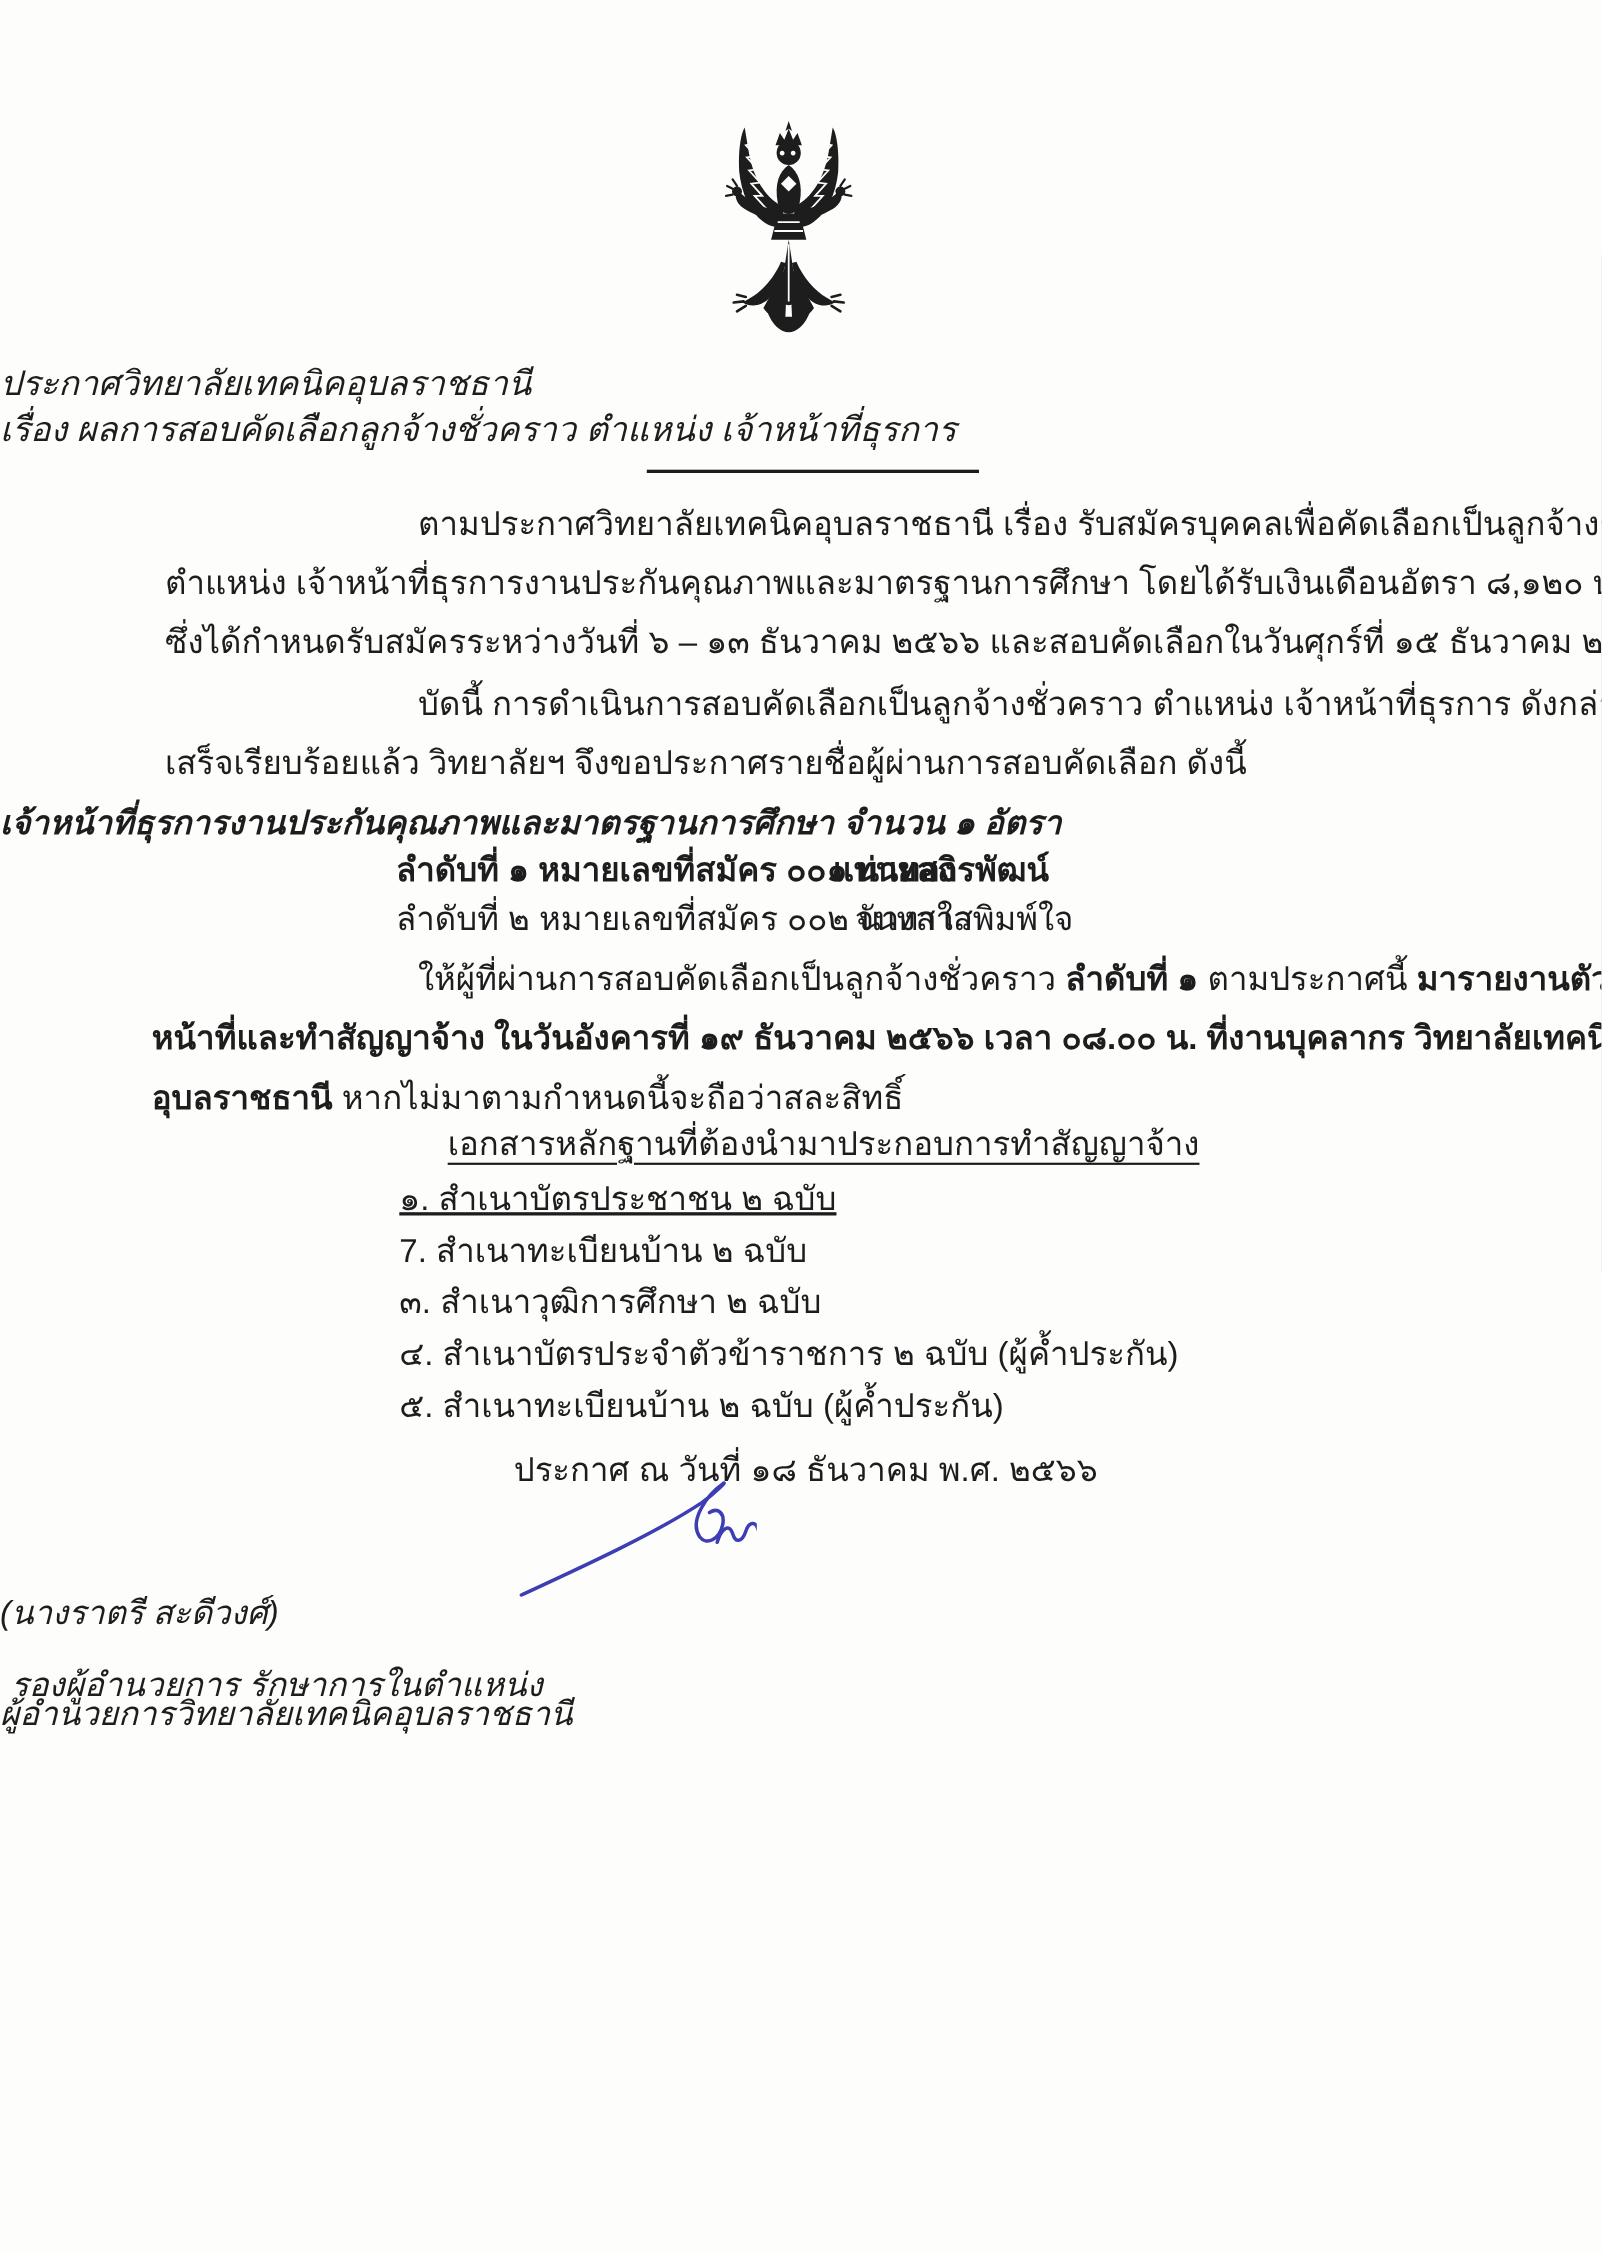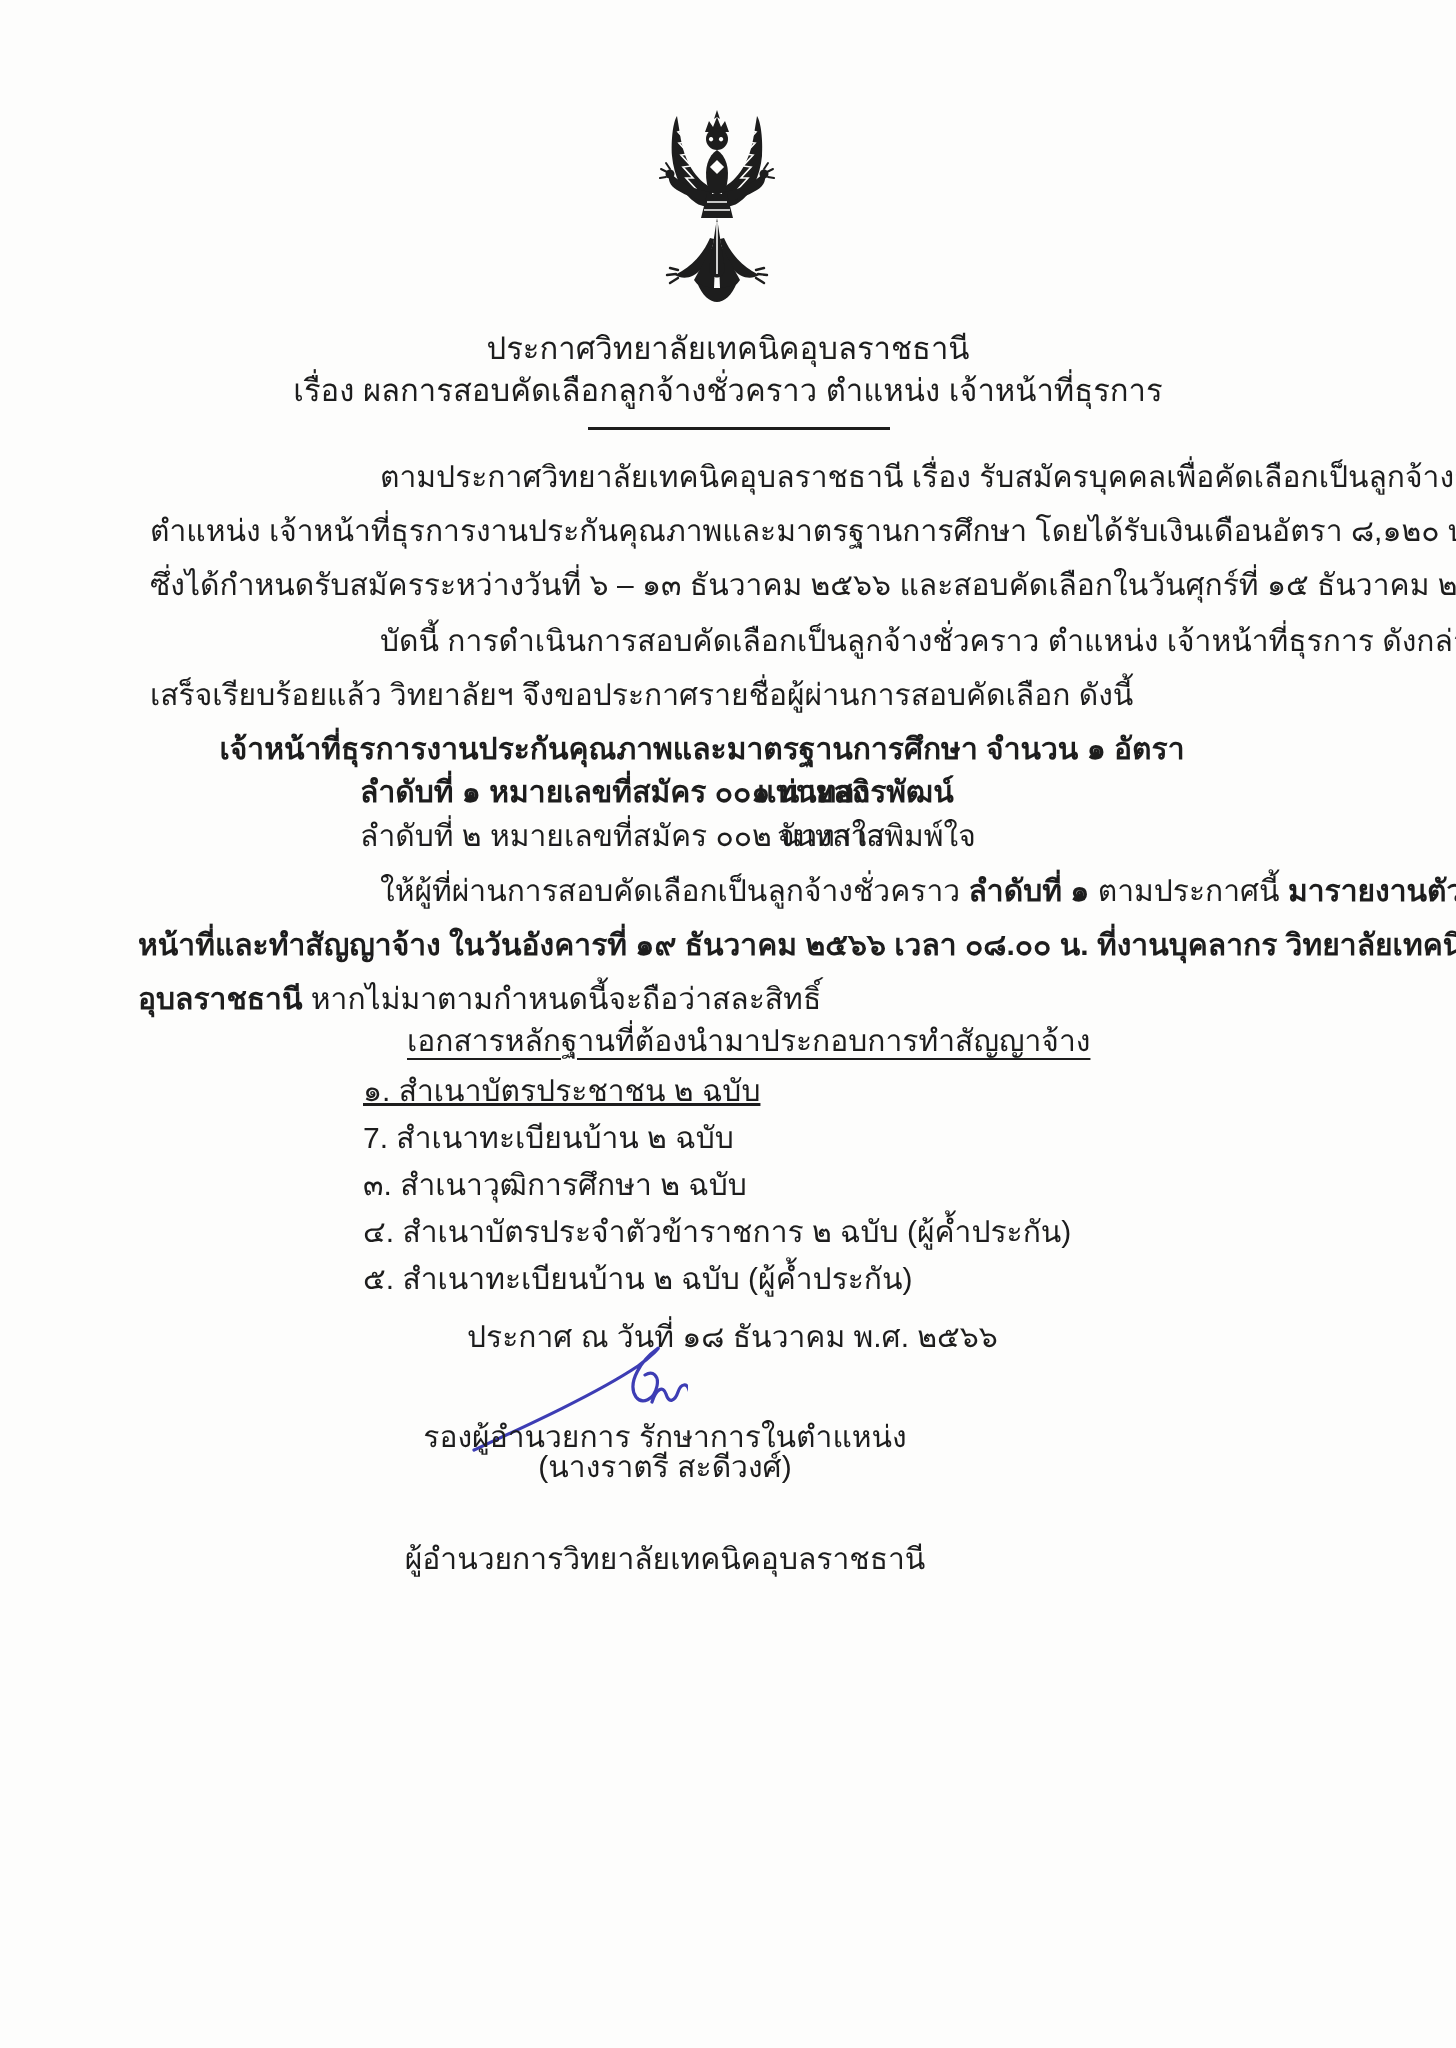--- a/index.html
+++ b/index.html
@@ -8,21 +8,21 @@
     width:1456px; height:2048px;
     margin:0 auto;
     background:#fdfdfc;
     font-family:"Liberation Sans","DejaVu Sans",sans-serif;
     color:#1d1d1d;
     font-size:30px;
     overflow:hidden;
   }
   .abs { position:absolute; white-space:nowrap; line-height:1.25; }
   .b { font-weight:bold; }
-  .ctr { text-align:center; white-space:nowrap; }
+  .ctr { white-space:nowrap;font-style:italic; }
   .u { text-decoration:underline; text-decoration-thickness:2px; text-underline-offset:7px; }
   .rule { position:absolute; background:#1d1d1d; }
   .emblem { position:absolute; }
   .sig { position:absolute; }
 </style>
 </head>
 <body>
 
 <div class="page">
 
@@ -104,16 +104,16 @@
   <div class="abs" style="left:467px; top:1318px;">ประกาศ  ณ  วันที่    ๑๘   ธันวาคม  พ.ศ. ๒๕๖๖</div>
 
   <svg class="sig" style="left:468px; top:1340px;" width="220" height="118" viewBox="0 0 220 118" aria-hidden="true">
     <g fill="none" stroke="#3d3db4" stroke-width="3.2" stroke-linecap="round">
       <path d="M6 110 C58 86 128 54 170 26 C184 16 194 5 189 9 C175 19 158 42 168 57 C174 65 186 60 189 46 C191 36 185 30 177 35"></path>
       <path d="M184 62 c4 -13 11 -17 14 -8 c3 10 9 7 12 -2 c3 -9 9 -9 11 -2 l3 8"></path>
     </g>
   </svg>
 
   <div class="abs ctr" style="left:0; top:1448px; width:1330px;">(นางราตรี  สะดีวงศ์)</div>
-  <div class="abs ctr" style="left:0; top:1418px; width:1330px;">รองผู้อำนวยการ  รักษาการในตำแหน่ง</div>
+  <div class="abs ctr" style="left:0; top:1514px; width:1330px;padding-left:10px;">รองผู้อำนวยการ  รักษาการในตำแหน่ง</div>
   <div class="abs ctr" style="left:0; top:1540px; width:1330px;">ผู้อำนวยการวิทยาลัยเทคนิคอุบลราชธานี</div>
 
 </div>
 
 </body></html>

